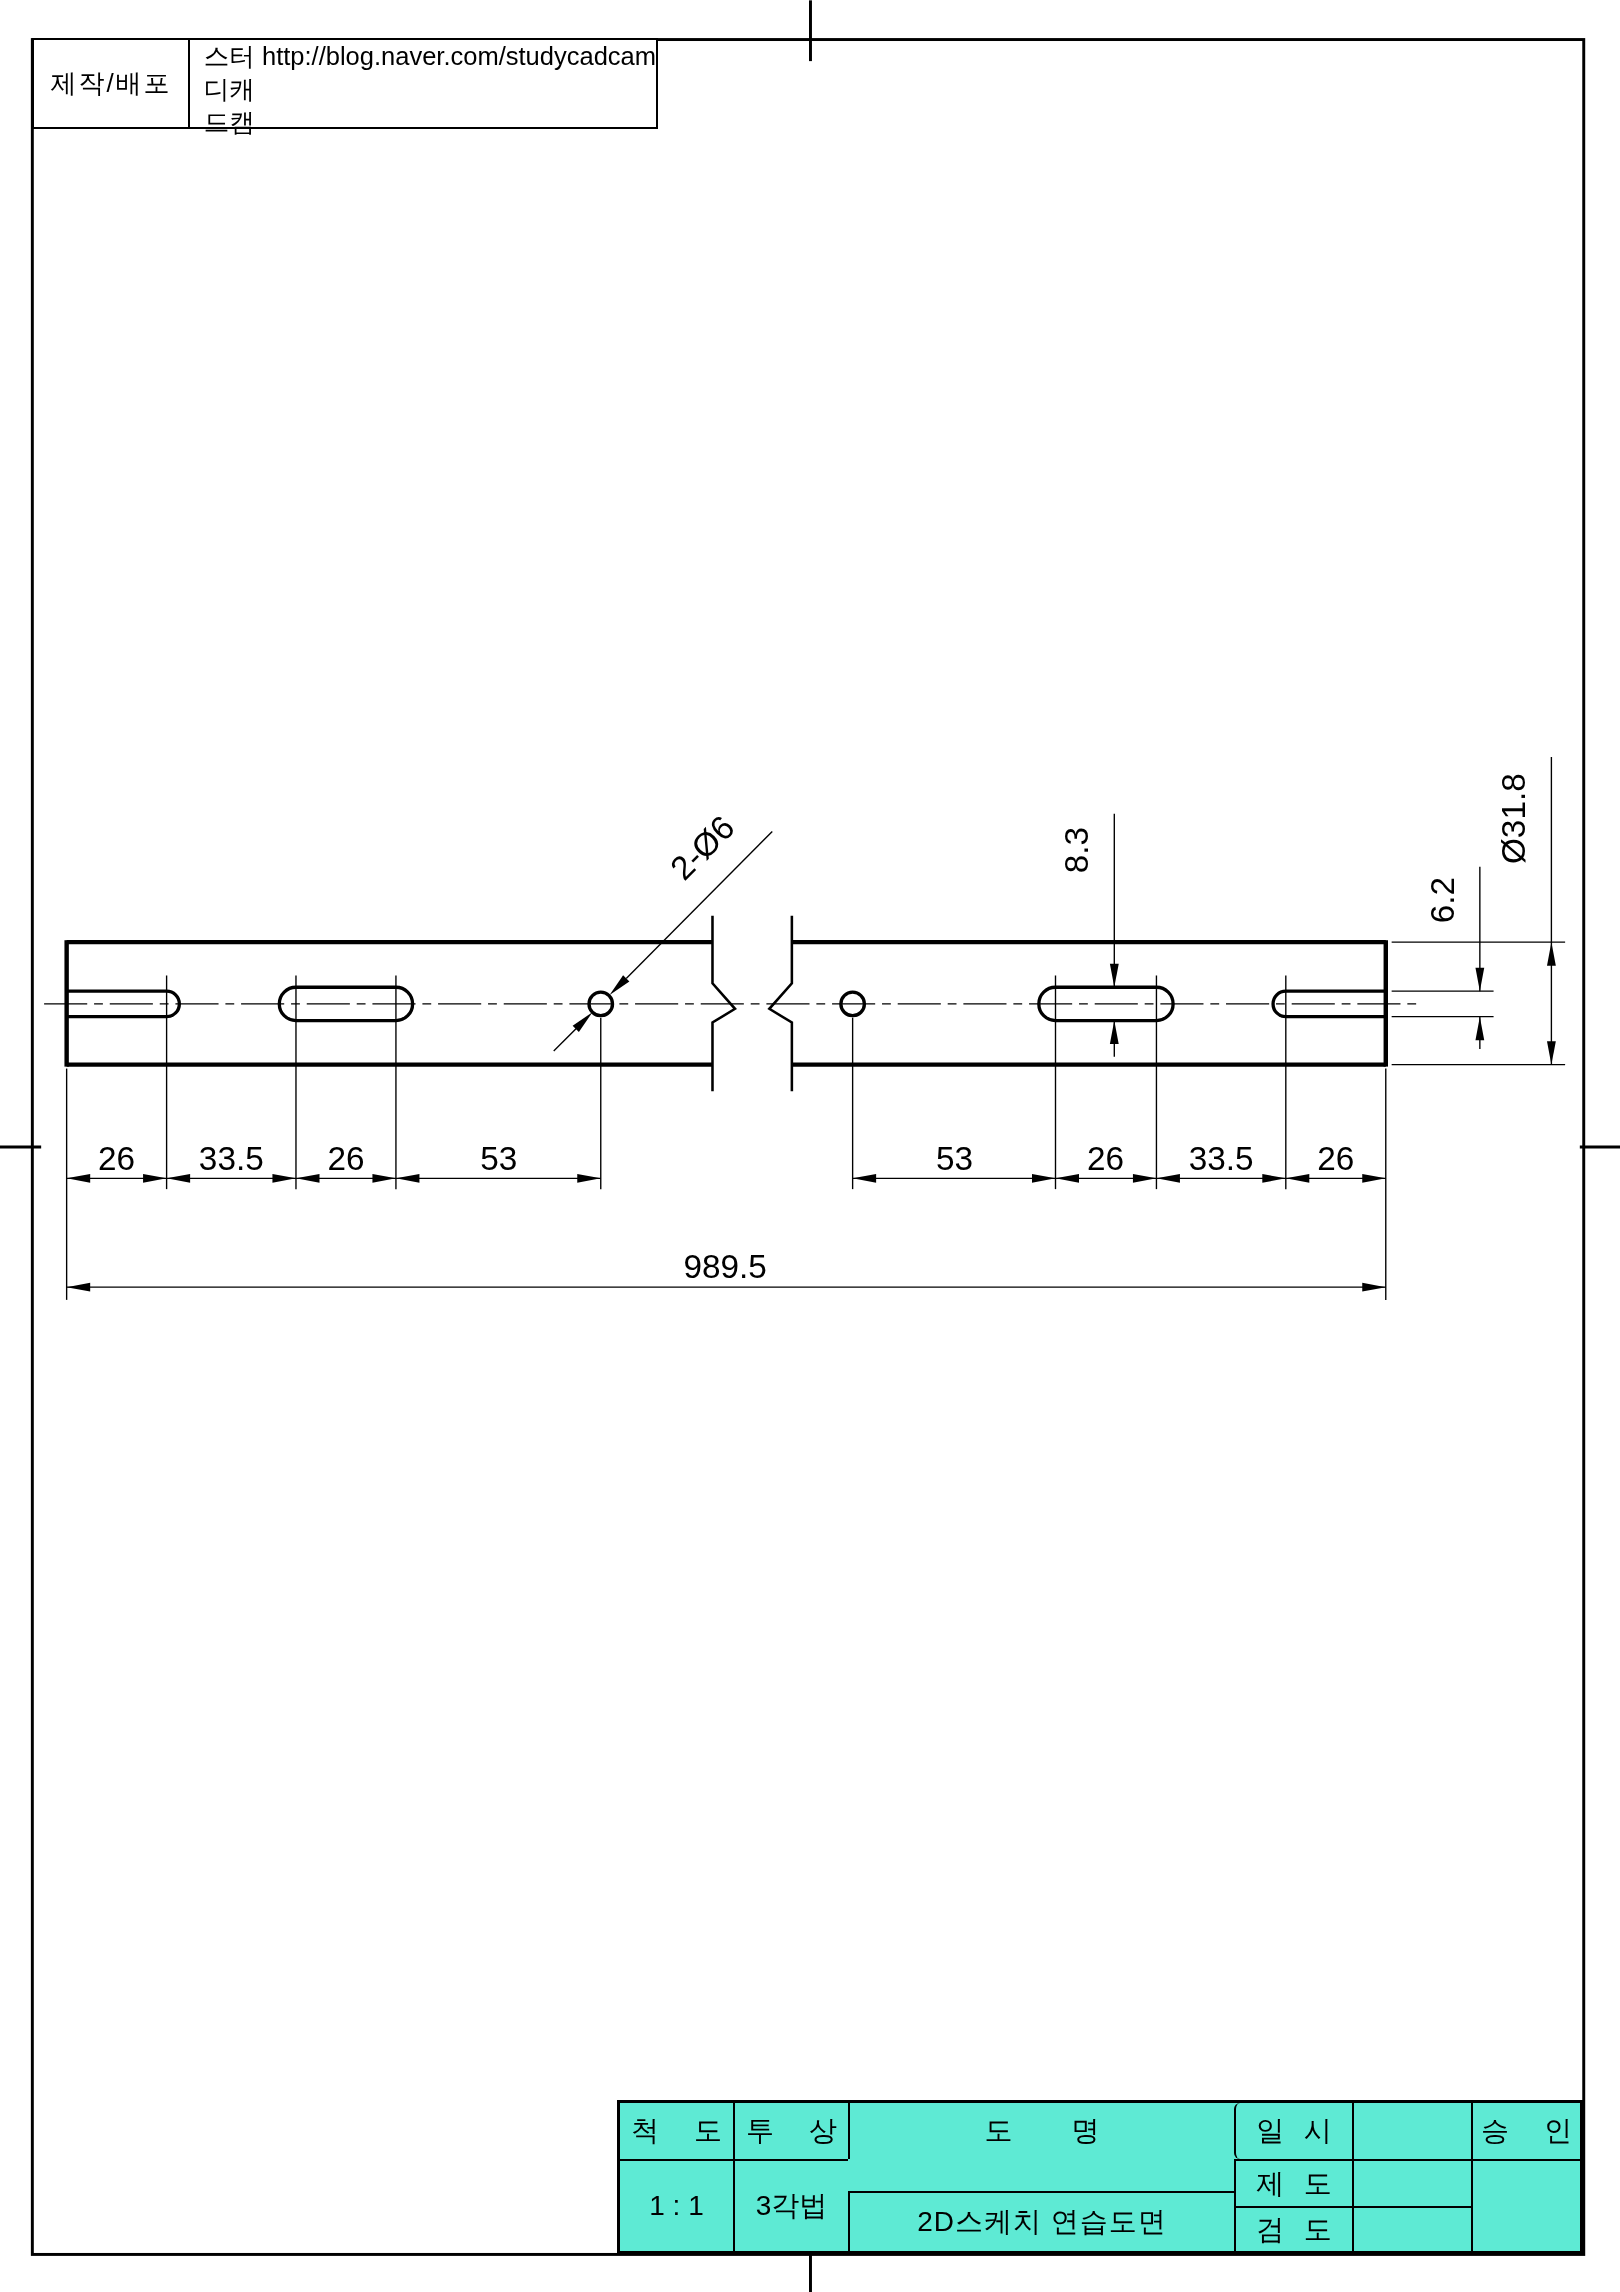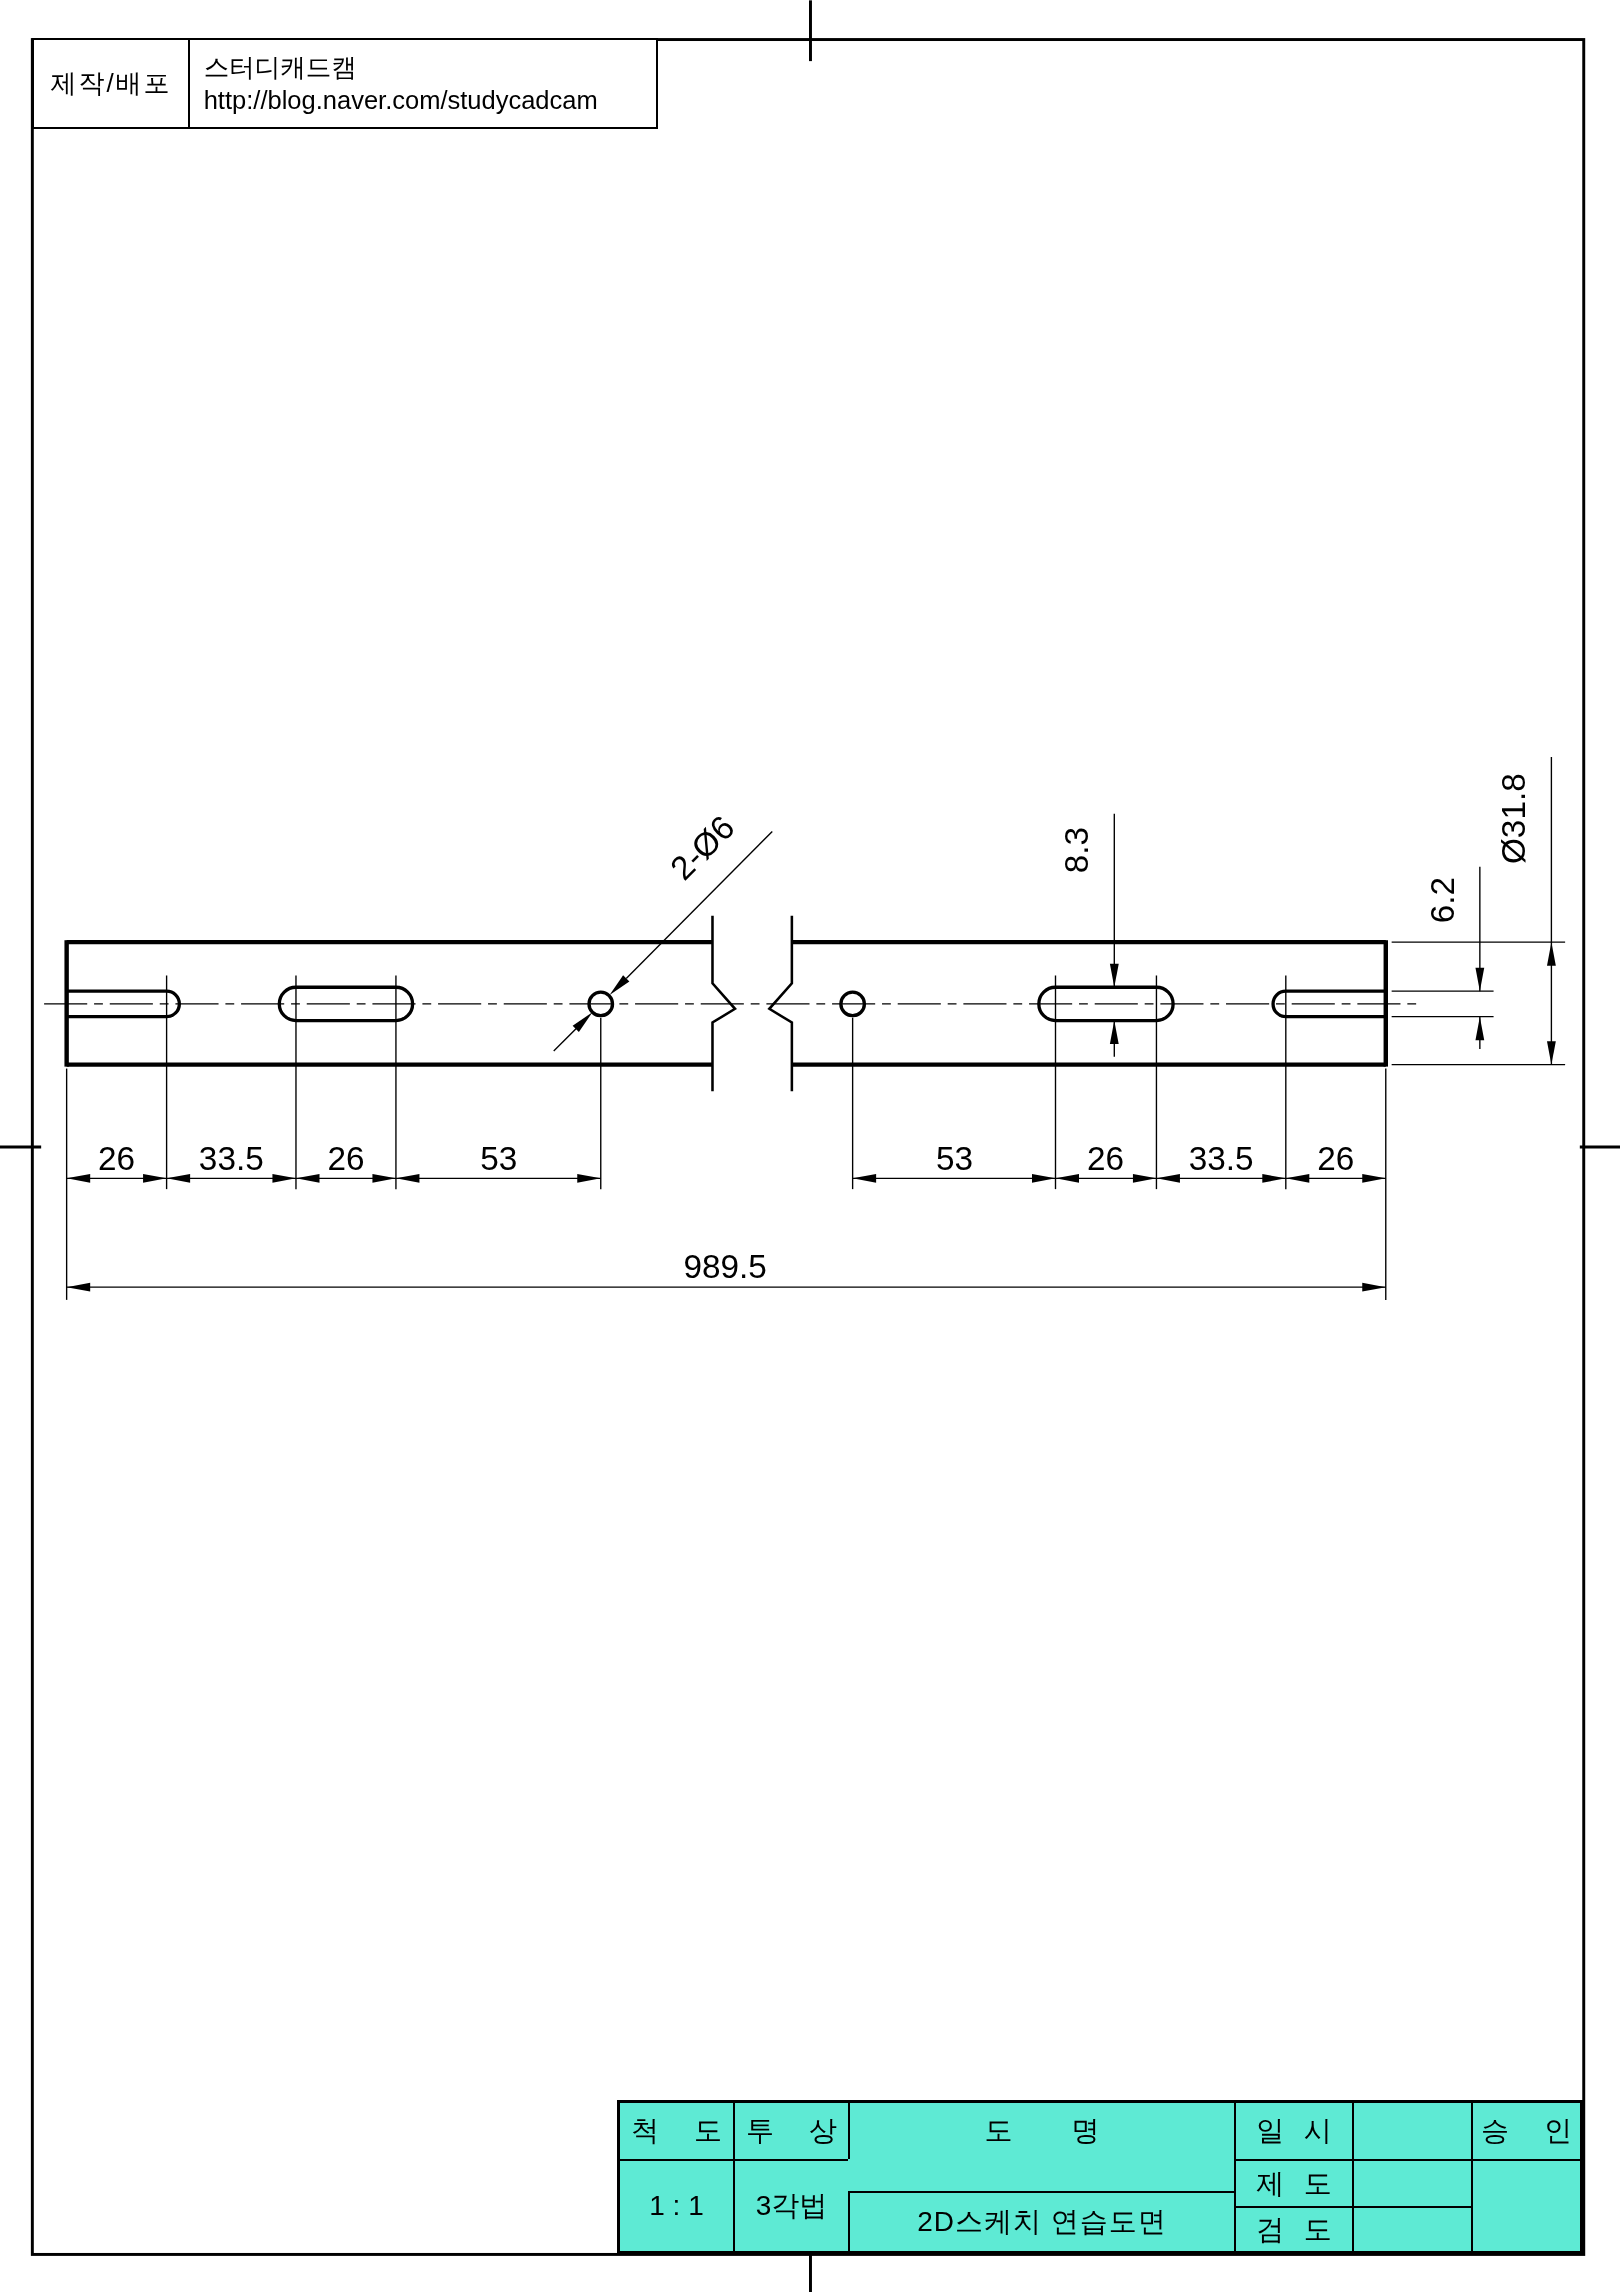--- a/index.html
+++ b/index.html
@@ -13,21 +13,21 @@
   
   .pub-box{
     position:absolute;left:32px;top:38px;width:626px;height:91px;
     border:2.9px solid #000;box-sizing:border-box;display:flex;background:#fff;
   }
   .pub-left{
     width:154px;border-right:2px solid #000;display:flex;align-items:center;
     justify-content:center;font-size:26px;letter-spacing:2px;
   }
   .pub-right{
-    flex:1;display:flex;flex-direction:column;justify-content:center;
+    flex:1;display:flex;justify-content:center;
     padding-left:13.7px;font-size:25.5px;line-height:33px;
   }
 
   
   .tb{
     position:absolute;left:617px;top:2100px;width:966px;height:154px;
     border:3.4px solid #000;box-sizing:border-box;background:#5eead4;
     display:grid;
     grid-template-columns:113px 115px 386px 118px 119px 1fr;
     grid-template-rows:56px 47px 1fr;
@@ -170,21 +170,21 @@
   <div class="pub-right">
     <div>스터디캐드캠</div>
     <div>http://blog.naver.com/studycadcam</div>
   </div>
 </div>
 
 <div class="tb">
   <div class="c ws-md" style="grid-row:1;grid-column:1;">척 도</div>
   <div class="c bl ws-md" style="grid-row:1;grid-column:2;">투 상</div>
   <div class="c bl ws-lg" style="grid-row:1;grid-column:3;">도 명</div>
-  <div class="c bl ws-sm" style="grid-row:1;grid-column:4;">일 시</div>
+  <div class="c bl ws-sm" style="grid-row:1;grid-column:4;border-radius:6px;">일 시</div>
   <div class="c bl" style="grid-row:1;grid-column:5;"></div>
   <div class="c bl ws-md" style="grid-row:1;grid-column:6;">승 인</div>
 
   <div class="c bt" style="grid-row:2/4;grid-column:1;">1 : 1</div>
   <div class="c bl bt" style="grid-row:2/4;grid-column:2;">3각법</div>
   <div class="c bl bt dwg-title" style="grid-row:2/4;grid-column:3;">2D스케치 연습도면</div>
 
   <div class="c bl bt ws-sm" style="grid-row:2;grid-column:4;">제 도</div>
   <div class="c bl bt" style="grid-row:2;grid-column:5;"></div>
   <div class="c bl bt ws-sm" style="grid-row:3;grid-column:4;">검 도</div>

